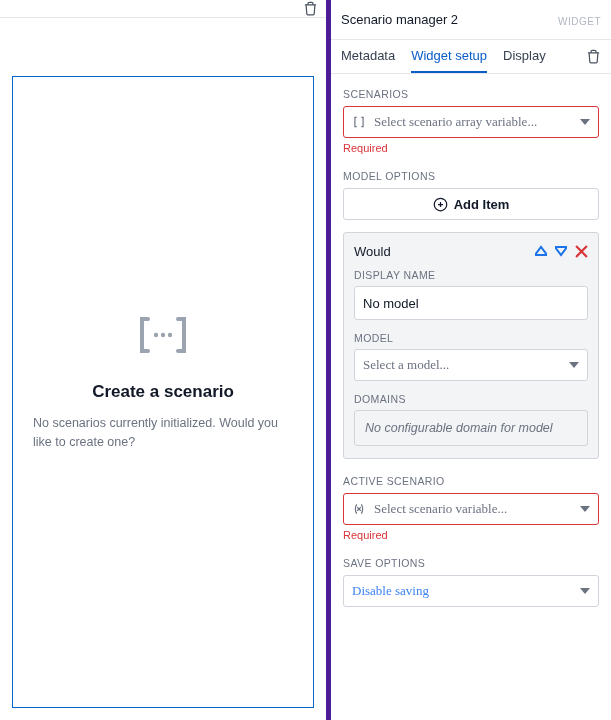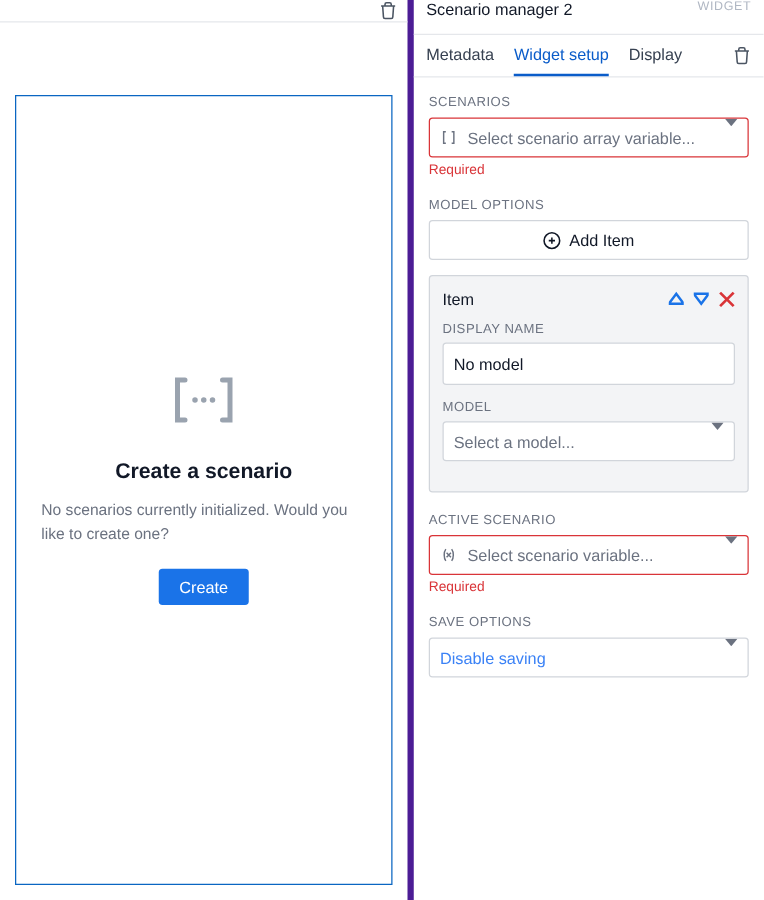--- a/index.html
+++ b/index.html
@@ -9,39 +9,39 @@
 .left-toolbar { height: 28px; display: flex; justify-content: flex-end; align-items: center; padding: 0 8px; border-bottom: 1px solid #e5e7eb; }
 .trash-icon { width: 15px; height: 15px; cursor: pointer; color: #4b5563; }
 .preview-area { flex: 1; padding: 12px; padding-top: 58px; }
 .preview-box { width: 100%; height: 632px; border: 1px solid #0a66c2; display: flex; flex-direction: column; align-items: center; justify-content: center; padding: 20px; }
 .placeholder-icon { margin-bottom: 24px; }
 .preview-title { font-size: 17px; font-weight: 600; color: #111827; margin-bottom: 12px; }
 .preview-desc { font-size: 12.5px; color: #6b7280; text-align: left; line-height: 1.5; margin-bottom: 18px; max-width: 260px; }
 .create-btn { background: #1a73e8; color: #fff; border: none; padding: 7px 16px; font-size: 13px; font-weight: 500; border-radius: 3px; cursor: pointer; }
 
 .right-panel { flex: 1; display: flex; flex-direction: column; }
-.right-header { height: 28px; display: flex; align-items: flex-start; justify-content: space-between; padding: 0 10px; border-bottom: 1px solid #e5e7eb; }
+.right-header { height: 40px; display: flex; align-items: flex-end; justify-content: space-between; padding: 12px 10px; border-bottom: 1px solid #e5e7eb; }
 .right-title { font-size: 13px; color: #111827; }
 .widget-badge { font-size: 10px; letter-spacing: 0.5px; color: #b0b7c3; font-weight: 500; }
 .tabs-row { height: 34px; display: flex; align-items: center; justify-content: space-between; padding: 0 10px; border-bottom: 1px solid #e5e7eb; }
 .tabs { display: flex; gap: 16px; height: 100%; align-items: stretch; }
 .tab { display: flex; align-items: center; font-size: 13px; color: #374151; cursor: pointer; border-bottom: 2px solid transparent; }
 .tab.active { color: #0a5cc9; border-bottom-color: #0a5cc9; font-weight: 500; }
 .form-area { flex: 1; overflow-y: auto; padding: 14px 12px 20px 12px; }
 .section-label { font-size: 10.5px; letter-spacing: 0.4px; color: #6b7280; margin-bottom: 6px; text-transform: uppercase; }
-.select-box { width: 100%; height: 32px; border: 1px solid #d1d5db; border-radius: 3px; display: flex; padding: 0 8px; cursor: pointer; background: #fff; justify-content: space-between; }
+.select-box { width: 100%; height: 32px; border: 1px solid #d1d5db; border-radius: 3px; display: flex; align-items: center; padding: 0 8px; cursor: pointer; background: #fff; justify-content: space-between; font-family: Liberation Serif, serif; }
 .select-box.error { border-color: #d93438; }
 .select-left { display: flex; align-items: center; gap: 8px; overflow: hidden; }
 .select-icon { width: 14px; height: 14px; flex-shrink: 0; color: #6b7280; }
 .select-text { font-size: 13px; color: #6b7280; white-space: nowrap; overflow: hidden; text-overflow: ellipsis; }
 .select-text.filled { color: #3b82f6; }
 .caret { color: #6b7280; flex-shrink: 0; }
 .required { font-size: 11px; color: #d93438; margin-top: 4px; }
 .group { margin-bottom: 16px; }
-.add-item-btn { width: 100%; height: 32px; border: 1px solid #d1d5db; border-radius: 3px; background: #fff; display: flex; align-items: center; justify-content: center; gap: 6px; cursor: pointer; font-size: 13px; color: #111827; }
+.add-item-btn { width: 100%; height: 32px; border: 1px solid #d1d5db; border-radius: 3px; background: #fff; display: flex; align-items: center; justify-content: center; gap: 6px; cursor: pointer; font-size: 13px; color: #111827; font-weight: bold; }
 .item-card { margin-top: 12px; border: 1px solid #d1d5db; border-radius: 3px; background: #f3f4f6; }
 .item-header { height: 36px; display: flex; align-items: center; justify-content: space-between; padding: 0 10px; }
 .item-header-title { font-size: 13px; color: #111827; }
 .item-header-actions { display: flex; align-items: center; gap: 8px; }
 .item-body { padding: 0 10px 12px 10px; }
 .sub-label { font-size: 10.5px; letter-spacing: 0.4px; color: #6b7280; margin-bottom: 5px; text-transform: uppercase; }
 .text-input { width: 100%; height: 30px; border: 1px solid #d1d5db; border-radius: 3px; padding: 16px 8px; font-size: 13px; background: #fff; color: #111827; }
 .domains-box { width: 100%; border: 1px solid #d1d5db; border-radius: 3px; padding: 10px; font-size: 12.5px; font-style: italic; color: #6b7280; background: #f3f4f6; }
 .subgroup { margin-bottom: 12px; }
 .chev { width: 12px; height: 12px; cursor: pointer; }
@@ -65,21 +65,20 @@
           <svg width="50" height="40" viewBox="0 0 50 40">
             <path d="M10 4 L4 4 L4 36 L10 36" fill="none" stroke="#9aa3af" stroke-width="4" stroke-linecap="round"></path>
             <path d="M40 4 L46 4 L46 36 L40 36" fill="none" stroke="#9aa3af" stroke-width="4" stroke-linecap="round"></path>
             <circle cx="18" cy="20" r="2.2" fill="#9aa3af"></circle>
             <circle cx="25" cy="20" r="2.2" fill="#9aa3af"></circle>
             <circle cx="32" cy="20" r="2.2" fill="#9aa3af"></circle>
           </svg>
         </div>
         <div class="preview-title">Create a scenario</div>
         <div class="preview-desc">No scenarios currently initialized. Would you like to create one?</div>
-        <button class="create-btn">Create</button>
       </div>
     </div>
   </div>
 
   <div class="right-panel">
     <div class="right-header">
       <span class="right-title">Scenario manager 2</span>
       <span class="widget-badge">WIDGET</span>
     </div>
     <div class="tabs-row">
@@ -116,21 +115,21 @@
         <div class="add-item-btn">
           <svg width="15" height="15" viewBox="0 0 24 24" fill="none" stroke="currentColor" stroke-width="2">
               <circle cx="12" cy="12" r="10"></circle>
               <path d="M12 8v8M8 12h8"></path>
             </svg>
           <span>Add Item</span>
         </div>
 
         <div class="item-card">
           <div class="item-header">
-            <span class="item-header-title">Item</span>
+            <span class="item-header-title">Would</span>
             <div class="item-header-actions">
               <svg class="chev up" viewBox="0 0 12 8">
                   <path d="M0 8l6-8 6 8z" fill="none" stroke="currentColor" stroke-width="2"></path>
                 </svg>
               <svg class="chev down" viewBox="0 0 12 8">
                   <path d="M0 0l6 8 6-8z" fill="none" stroke="currentColor" stroke-width="2"></path>
                 </svg>
               <svg class="x-icon" viewBox="0 0 12 12">
                   <path d="M1 1l10 10M11 1L1 11" stroke="currentColor" stroke-width="2"></path>
                 </svg>
@@ -144,20 +143,24 @@
             <div class="subgroup">
               <div class="sub-label">MODEL</div>
               <div class="select-box" style="background:#fff">
                 <div class="select-left">
                   <span class="select-text">Select a model...</span>
                 </div>
                 <svg class="caret" width="10" height="6" viewBox="0 0 10 6">
                     <path d="M0 0l5 6 5-6z" fill="currentColor"></path>
                   </svg>
               </div>
+            </div>
+            <div class="subgroup" style="margin-bottom:0">
+              <div class="sub-label">DOMAINS</div>
+              <div class="domains-box">No configurable domain for model</div>
             </div>
           </div>
         </div>
       </div>
 
       <div class="group">
         <div class="section-label">ACTIVE SCENARIO</div>
         <div class="select-box error">
           <div class="select-left">
             <svg class="select-icon" viewBox="0 0 24 24" fill="none" stroke="currentColor" stroke-width="2">

